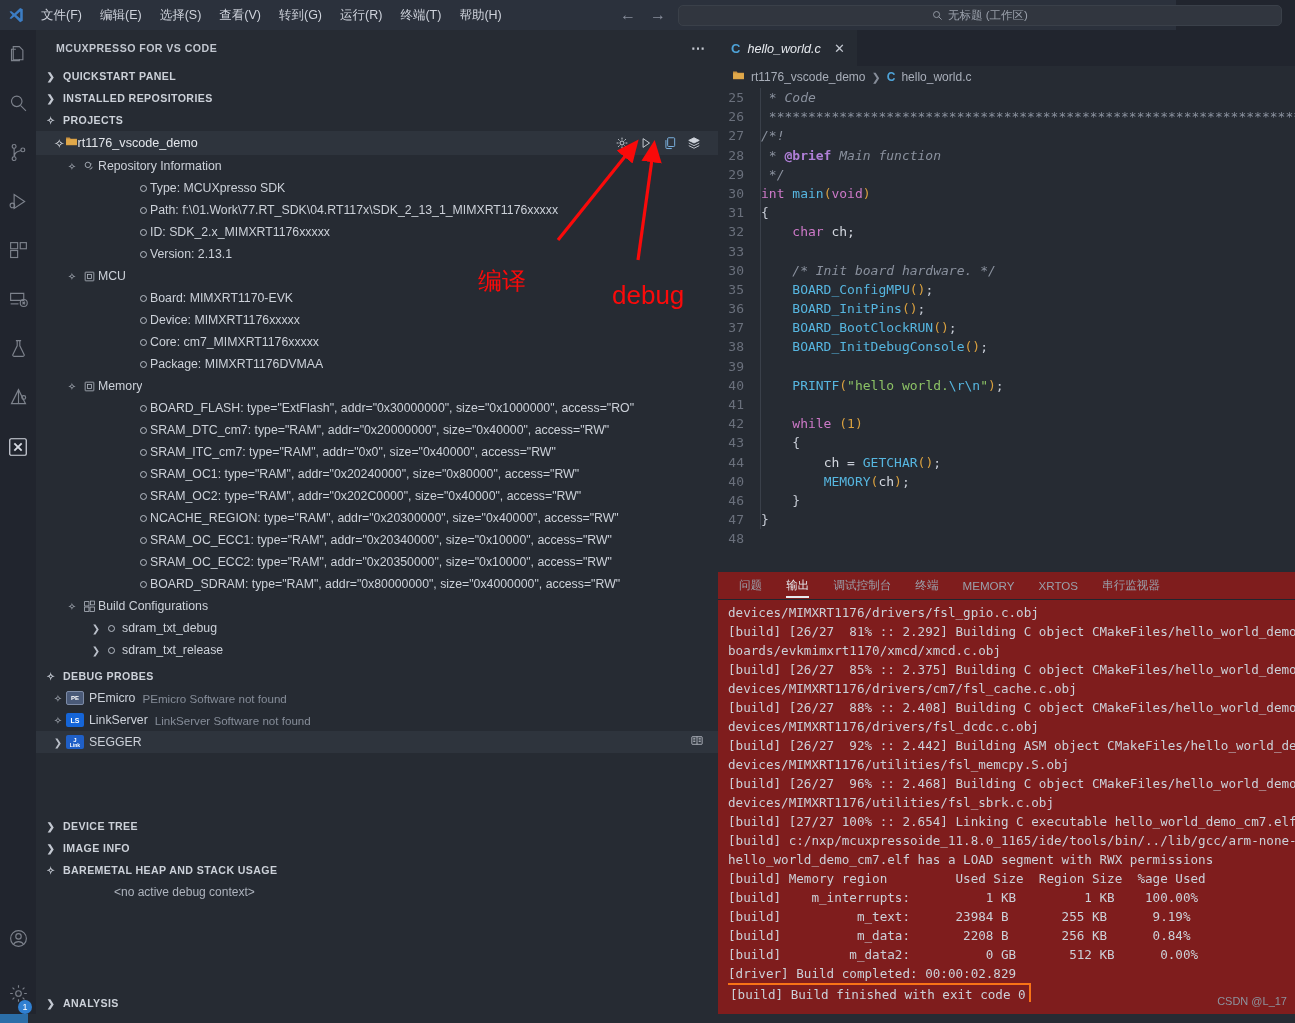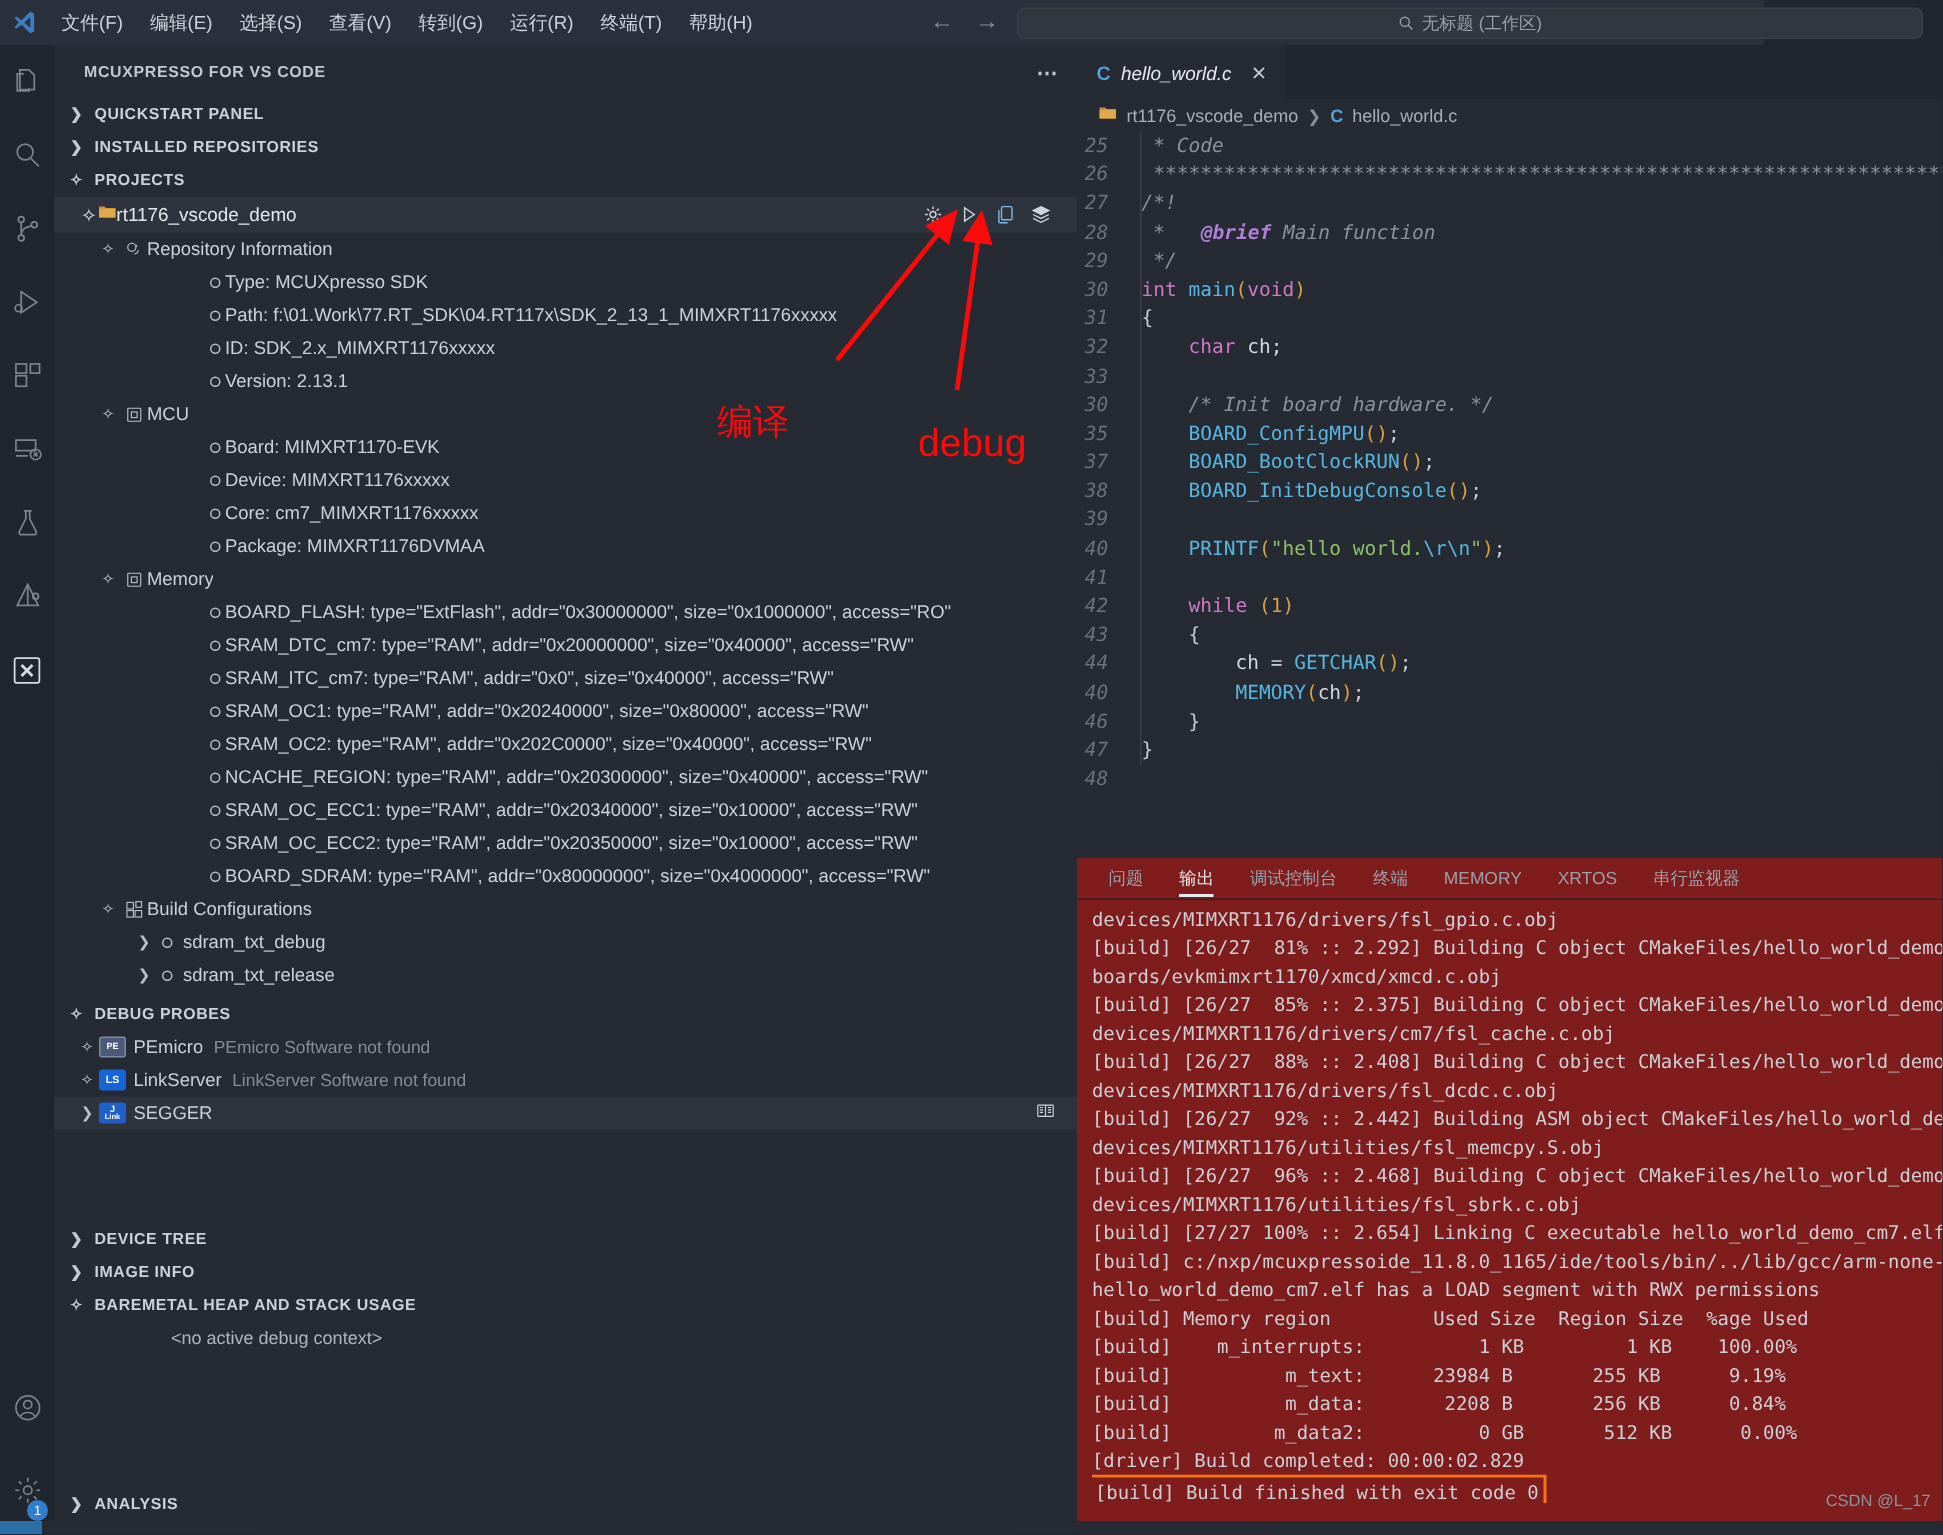--- a/index.html
+++ b/index.html
@@ -113,25 +113,25 @@
     font-size: 12px; color: #a8aeb9; background: #262b33;
   }
   .crumb-sep { color: #868d99; font-size: 11px; }
   .crumb-c { color: #4ea3d8; font-weight: 700; }
 
   .code {
     position: relative; height: 484px; background: #262b33; overflow: hidden;
     font-family: "DejaVu Sans Mono", monospace; font-size: 13px; line-height: 19.2px;
   }
   .cl { display: flex; height: 19.2px; white-space: pre; }
-  .ln { width: 42px; text-align: center; padding-right: 16px; color: #6a707c; flex: none; font-style: italic; }
+  .ln { width: 42px; text-align: right; padding-right: 16px; color: #6a707c; flex: none; }
   .indent-guide { border-left: 1px solid #3a404a; padding-left: 0; }
   .ctxt { flex: 1; overflow: hidden; }
   .cm { color: #8a919e; font-style: italic; }
-  .cm-b { color: #b07fd8; font-style: italic; font-weight: 700; margin-left: 16px; }
+  .cm-b { color: #b07fd8; font-weight: 700; }
   .kw { color: #cd79c8; }
   .ty { color: #cd79c8; }
   .fn { color: #56b6e0; }
   .pn { color: #d9a03f; }
   .str { color: #8cc265; }
   .num { color: #d9a03f; }
   .pl { color: #c7ccd6; }
   .vr { color: #d4d8e0; }
   .esc { color: #56b6e0; }
 
@@ -569,20 +569,21 @@
         <div class="cl"><span class="ln">26</span><span class="ctxt indent-guide"><span class="cm"> ************************************************************************</span></span></div>
         <div class="cl"><span class="ln">27</span><span class="ctxt indent-guide"><span class="cm">/*!</span></span></div>
         <div class="cl"><span class="ln">28</span><span class="ctxt indent-guide"><span class="cm"> * </span><span class="cm-b">@brief</span><span class="cm"> Main function</span></span></div>
         <div class="cl"><span class="ln">29</span><span class="ctxt indent-guide"><span class="cm"> */</span></span></div>
         <div class="cl"><span class="ln">30</span><span class="ctxt indent-guide"><span class="ty">int</span><span class="pl"> </span><span class="fn">main</span><span class="pn">(</span><span class="ty">void</span><span class="pn">)</span></span></div>
         <div class="cl"><span class="ln">31</span><span class="ctxt indent-guide"><span class="pl">{</span></span></div>
         <div class="cl"><span class="ln">32</span><span class="ctxt indent-guide"><span class="pl">    </span><span class="ty">char</span><span class="vr"> ch;</span></span></div>
         <div class="cl"><span class="ln">33</span><span class="ctxt indent-guide"></span></div>
         <div class="cl"><span class="ln">30</span><span class="ctxt indent-guide"><span class="pl">    </span><span class="cm">/* Init board hardware. */</span></span></div>
         <div class="cl"><span class="ln">35</span><span class="ctxt indent-guide"><span class="pl">    </span><span class="fn">BOARD_ConfigMPU</span><span class="pn">()</span><span class="pl">;</span></span></div>
+        <div class="cl"><span class="ln">36</span><span class="ctxt indent-guide"><span class="pl">    </span><span class="fn">BOARD_InitPins</span><span class="pn">()</span><span class="pl">;</span></span></div>
         <div class="cl"><span class="ln">37</span><span class="ctxt indent-guide"><span class="pl">    </span><span class="fn">BOARD_BootClockRUN</span><span class="pn">()</span><span class="pl">;</span></span></div>
         <div class="cl"><span class="ln">38</span><span class="ctxt indent-guide"><span class="pl">    </span><span class="fn">BOARD_InitDebugConsole</span><span class="pn">()</span><span class="pl">;</span></span></div>
         <div class="cl"><span class="ln">39</span><span class="ctxt indent-guide"></span></div>
         <div class="cl"><span class="ln">40</span><span class="ctxt indent-guide"><span class="pl">    </span><span class="fn">PRINTF</span><span class="pn">(</span><span class="str">"hello world.</span><span class="esc">\r\n</span><span class="str">"</span><span class="pn">)</span><span class="pl">;</span></span></div>
         <div class="cl"><span class="ln">41</span><span class="ctxt indent-guide"></span></div>
         <div class="cl"><span class="ln">42</span><span class="ctxt indent-guide"><span class="pl">    </span><span class="kw">while</span><span class="pl"> </span><span class="pn">(</span><span class="num">1</span><span class="pn">)</span></span></div>
         <div class="cl"><span class="ln">43</span><span class="ctxt indent-guide"><span class="pl">    {</span></span></div>
         <div class="cl"><span class="ln">44</span><span class="ctxt indent-guide"><span class="pl">        </span><span class="vr">ch</span><span class="pl"> = </span><span class="fn">GETCHAR</span><span class="pn">()</span><span class="pl">;</span></span></div>
         <div class="cl"><span class="ln">40</span><span class="ctxt indent-guide"><span class="pl">        </span><span class="fn">MEMORY</span><span class="pn">(</span><span class="vr">ch</span><span class="pn">)</span><span class="pl">;</span></span></div>
         <div class="cl"><span class="ln">46</span><span class="ctxt indent-guide"><span class="pl">    }</span></span></div>

